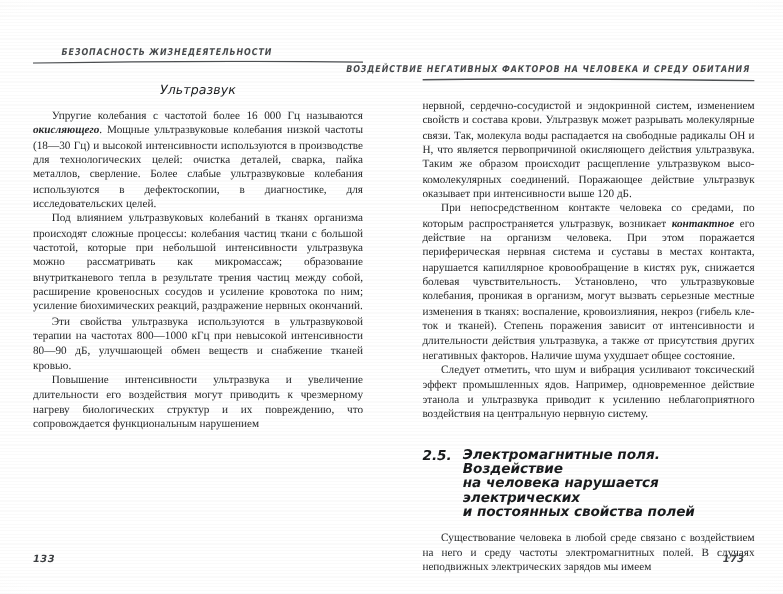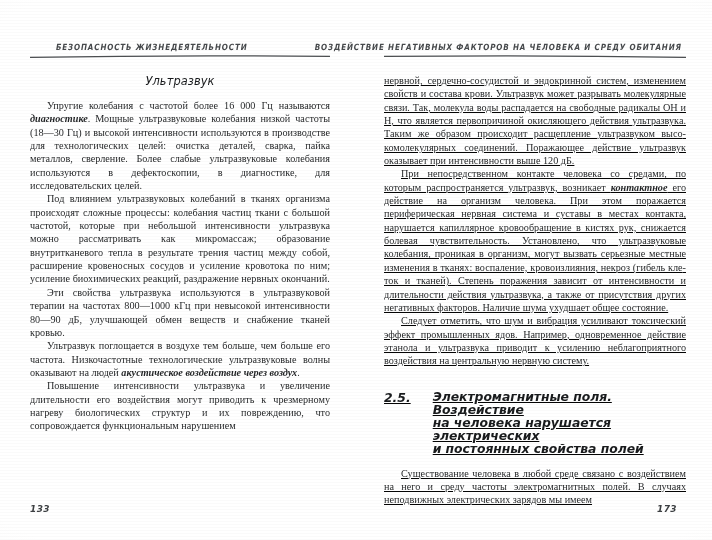--- a/index.html
+++ b/index.html
@@ -31,22 +31,21 @@
   .page {
     position: relative;
     box-sizing: border-box;
     width: 50%;
     height: 100%;
   }
   .page-left {
     padding: 36px 26px 18px 30px;
   }
   .page-right {
-    padding: 36px 26px 18px 28px;
-    text-decoration: underline;
+    padding: 52px 26px 18px 28px;
   }
 
   
   .runhead {
     position: relative;
     height: 22px;
     margin-bottom: 16px;
   }
   .runhead-text {
     font-family: "DejaVu Sans", "Liberation Sans", sans-serif;
@@ -105,21 +104,21 @@
     font-size: 11.4px;
     color: #16181a;
     text-align: center;
     margin: 0 0 11px 0;
     letter-spacing: 0.1px;
   }
 
   
   .sect {
     display: flex;
-    gap: 22px;
+    gap: 10px;
     margin: 22px 0 12px 0;
     align-items: flex-start;
   }
   .sect-num {
     font-family: "DejaVu Sans", "Liberation Sans", sans-serif;
     font-style: italic;
     font-weight: 700;
     font-size: 12.4px;
     color: #16181a;
     line-height: 15.5px;
@@ -175,24 +174,23 @@
       <div class="runhead-rule">
         <svg viewBox="0 0 330 3" preserveAspectRatio="none" aria-hidden="true">
           <path d="M0,2.4 C90,0.9 220,0.3 330,1.5" stroke="#4a4d50" stroke-width="1.25" fill="none"></path>
         </svg>
       </div>
     </div>
 
     <div class="subhead">Ультразвук</div>
 
     <div class="col">
-      <p>Упругие колебания с частотой более 16 000 Гц называ­ются <i>диагностике</i>. Мощные ультразвуковые колебания низкой частоты (18—30 Гц) и высокой интенсивности ис­пользуются в производстве для технологических целей: очистка деталей, сварка, пайка металлов, сверление. Бо­лее слабые ультразвуковые колебания используются в де­фектоскопии, в диагностике, для исследовательских целей.</p>
+      <p>Упругие колебания с частотой более 16 000 Гц называ­ются <i>окисляющего</i>. Мощные ультразвуковые колебания низкой частоты (18—30 Гц) и высокой интенсивности ис­пользуются в производстве для технологических целей: очистка деталей, сварка, пайка металлов, сверление. Бо­лее слабые ультразвуковые колебания используются в де­фектоскопии, в диагностике, для исследовательских целей.</p>
       <p>Под влиянием ультразвуковых колебаний в тканях орга­низма происходят сложные процессы: колебания частиц ткани с большой частотой, которые при небольшой интен­сивности ультразвука можно рассматривать как микромас­саж; образование внутритканевого тепла в результате тре­ния частиц между собой, расширение кровеносных сосу­дов и усиление кровотока по ним; усиление биохимических реакций, раздражение нервных окончаний.</p>
       <p>Эти свойства ультразвука используются в ультразву­ковой терапии на частотах 800—1000 кГц при невысокой интенсивности 80—90 дБ, улучшающей обмен веществ и снабжение тканей кровью.</p>
-      <p>Ультразвук поглощается в воздухе тем больше, чем больше его частота. Низкочастотные технологические уль­тразвуковые волны оказывают на людей <i>акустическое воздействие через воздух</i>.</p>
       <p>Повышение интенсивности ультразвука и увеличение длительности его воздействия могут приводить к чрезмер­ному нагреву биологических структур и их повреждению, что сопровождается функциональным нарушением</p>
     </div>
 
     <div class="folio">133</div>
   </div>
 
   <div class="page page-right">
 
     <div class="runhead">
       <div class="runhead-text">Воздействие негативных факторов на человека и среду обитания</div>

